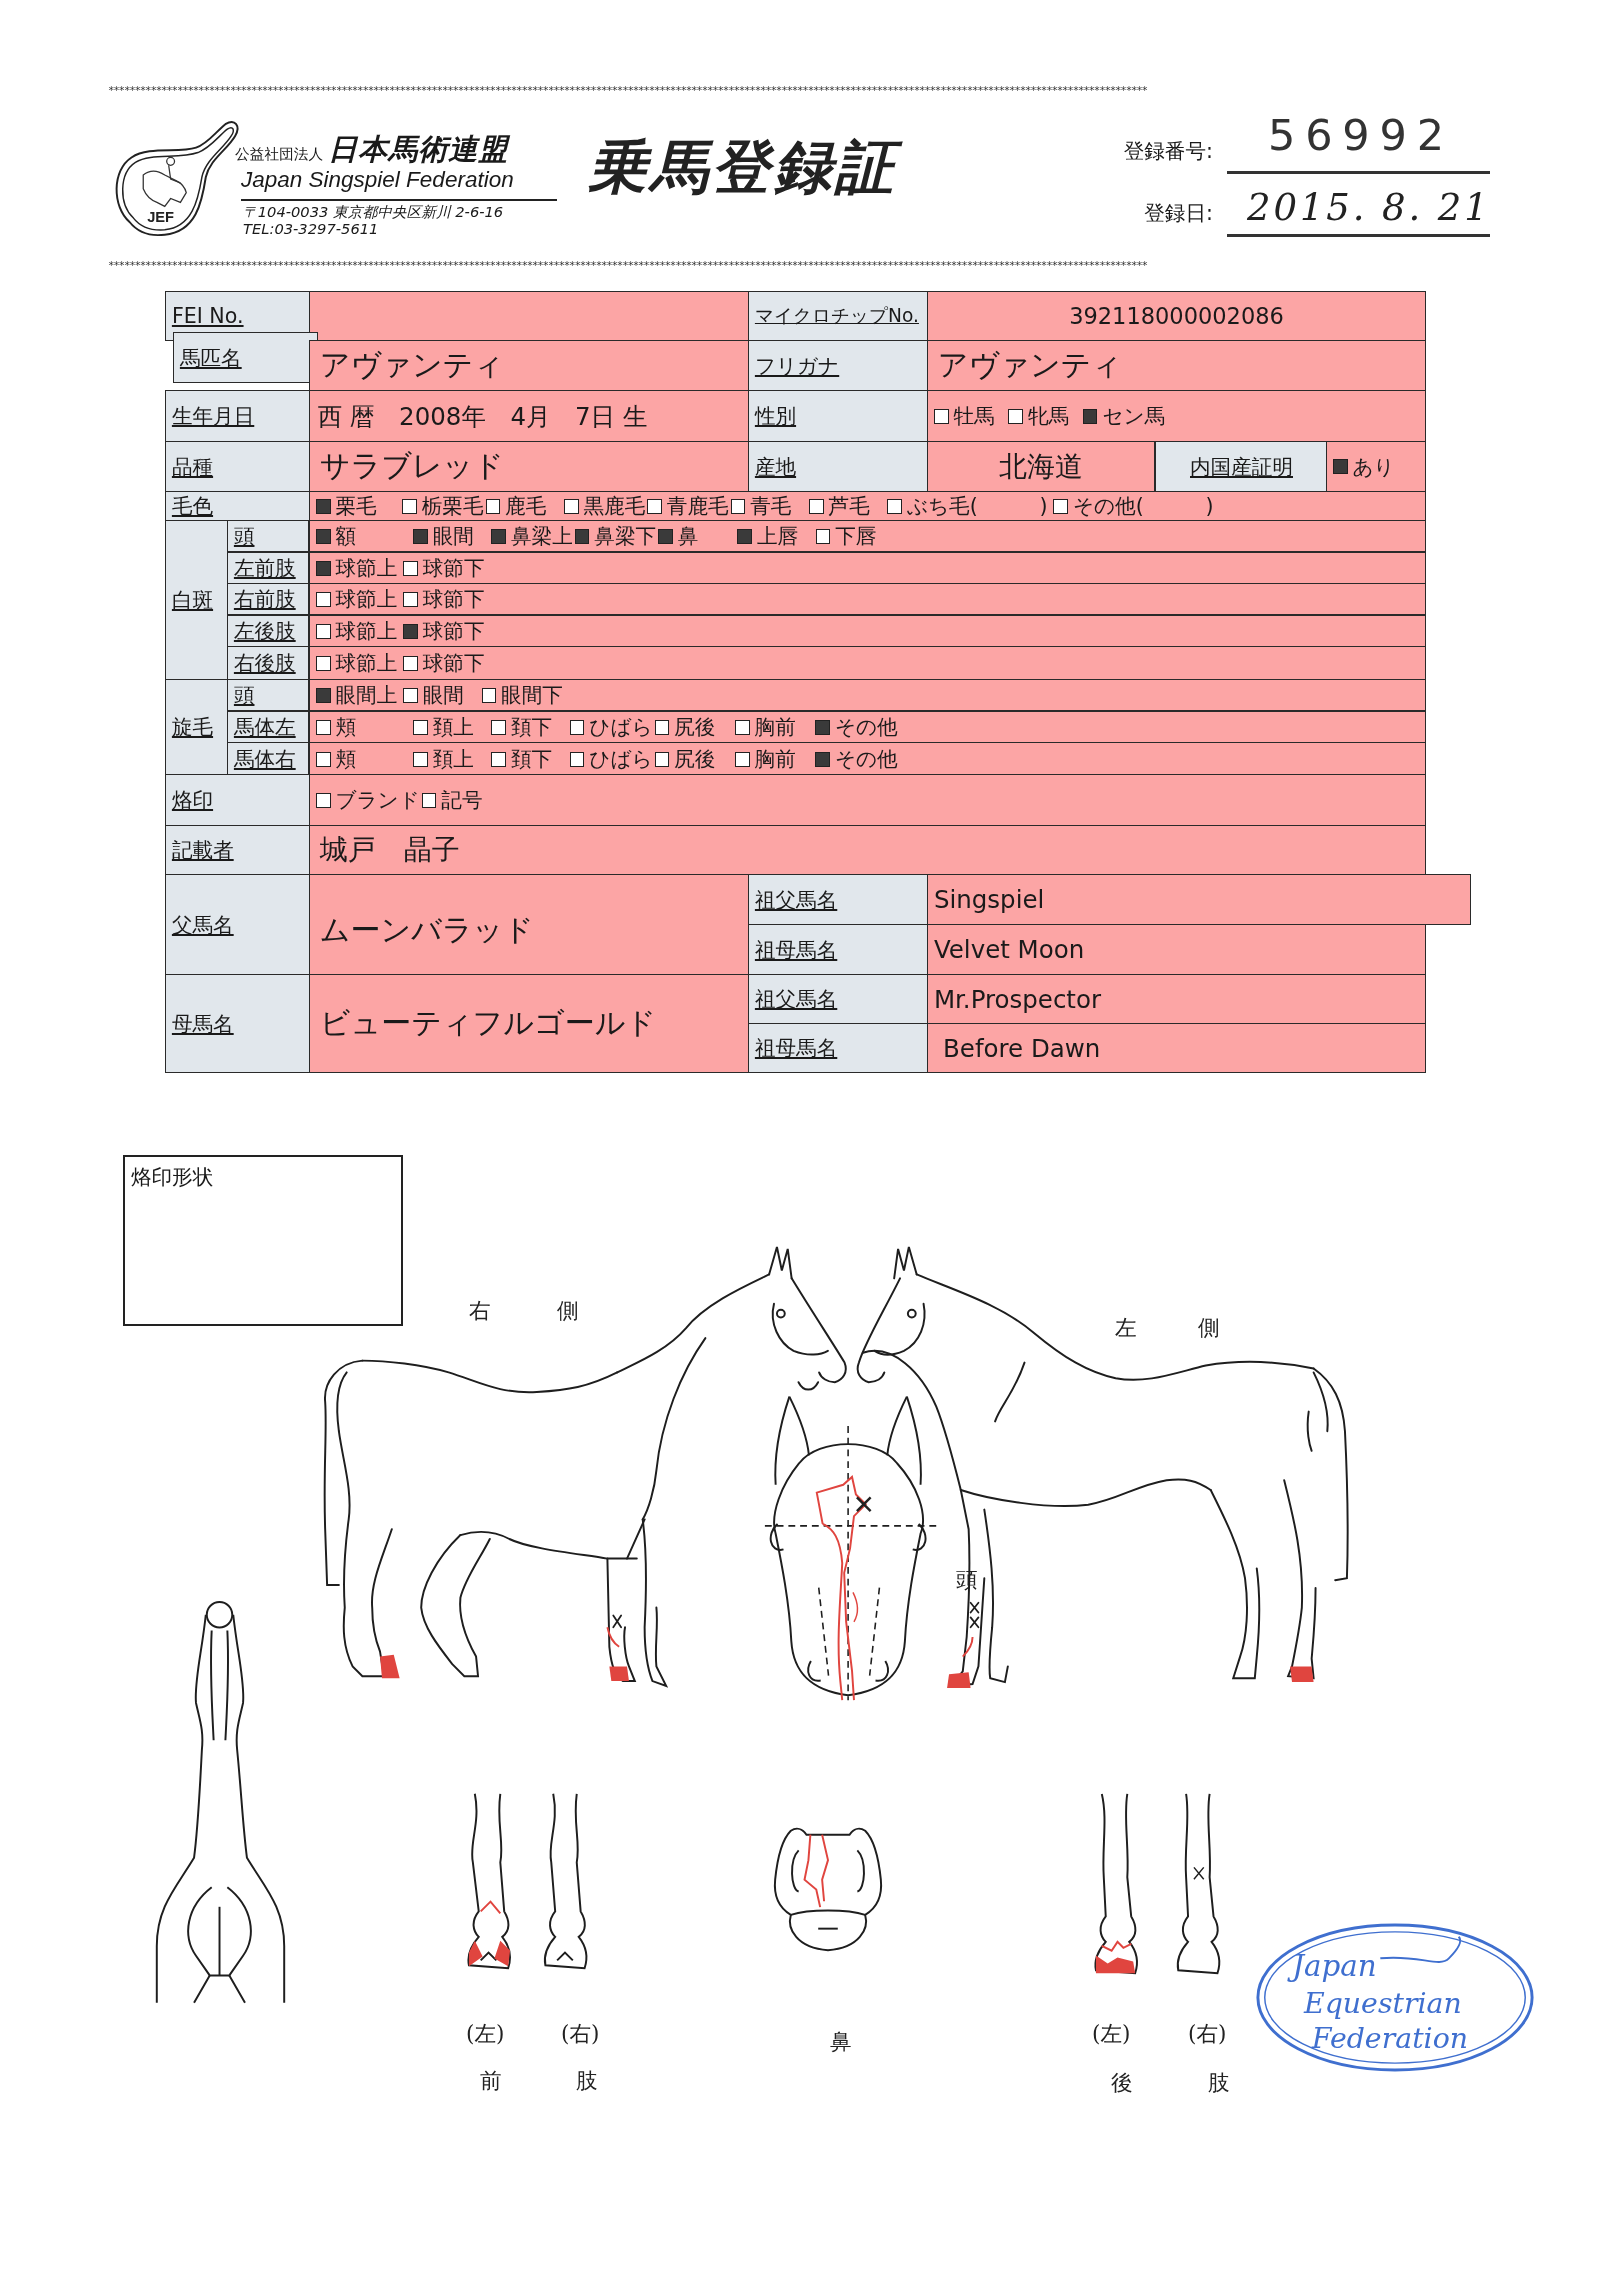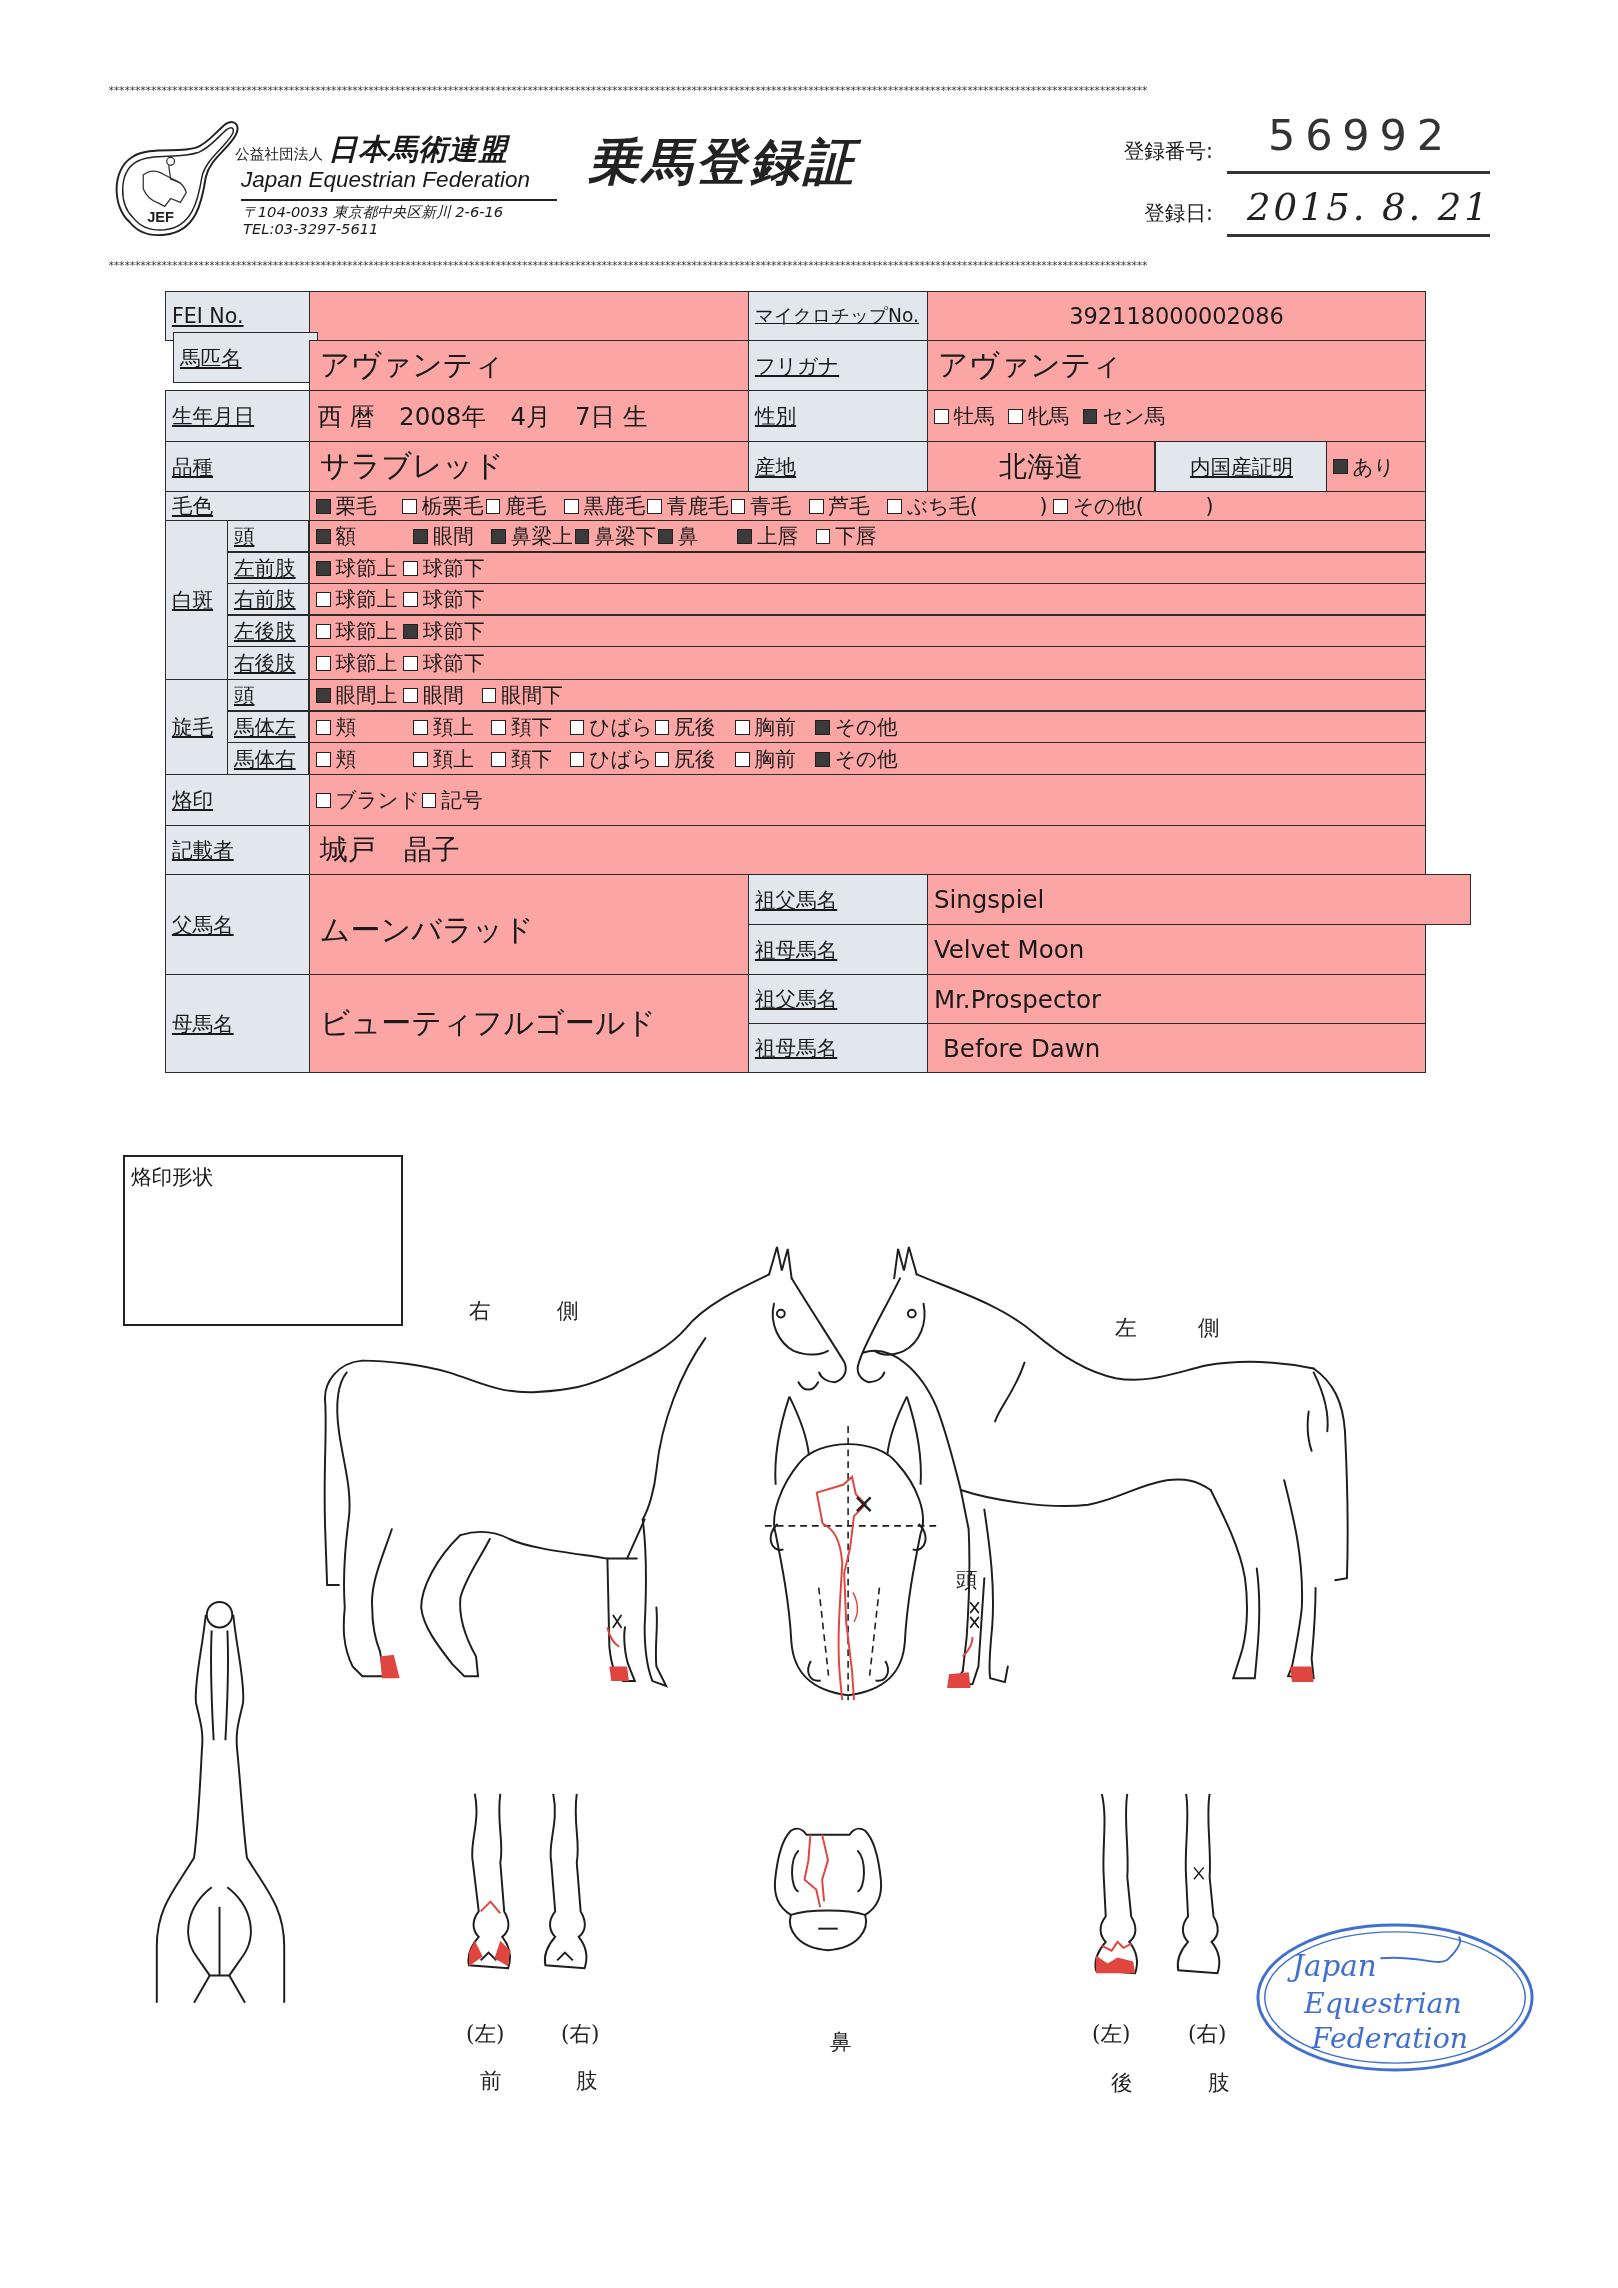--- a/index.html
+++ b/index.html
@@ -7,21 +7,21 @@
          font-family:"DejaVu Sans", "Liberation Sans", sans-serif; color:#1a1a1a; }
   .abs { position:absolute; }
   .stars { position:absolute; left:108px; width:1377px; height:13.7px; overflow:hidden;
            white-space:nowrap; font-family:"DejaVu Sans Mono", monospace; font-size:10.8px;
            letter-spacing:-1.2px; color:#333; line-height:13.7px; }
   
   .org-prefix { font-size:14.7px; }
   .org-name { font-size:29px; font-style:italic; font-weight:bold; letter-spacing:1px; }
   .org-en { font-size:22.5px; font-style:italic; font-family:"Liberation Sans", sans-serif; }
   .org-addr { font-size:14.7px; font-style:italic; line-height:17.6px; }
-  .title { font-size:50px; font-weight:bold; font-style:italic; letter-spacing:3.9px; color:#222; }
+  .title { font-size:58px; font-weight:bold; font-style:italic; letter-spacing:3.9px; color:#222; }
   .reg-label { font-size:20.6px; text-align:right; }
   .reg-value { font-size:43px; letter-spacing:9.8px; color:#333; font-family:"DejaVu Sans", sans-serif; }
   .reg-date { font-size:37px; font-style:italic; color:#222; font-family:"DejaVu Serif", serif; letter-spacing:2.9px; }
   .underline { position:absolute; height:2.9px; background:#333; }
   
   .cell { position:absolute; box-sizing:border-box; border:1.5px solid #2a2a2a; display:flex;
           align-items:center; padding-left:5.9px; font-size:20.6px; overflow:hidden; white-space:nowrap; }
   .lbl { background:#e1e7ec;text-decoration:underline; }
   .val { background:#fca5a5; }
   .big { font-size:30px; padding-left:9.8px; }
@@ -47,21 +47,21 @@
   <text x="38" y="108" font-family="Liberation Sans, sans-serif" font-weight="bold" font-size="15" fill="#222">JEF</text>
   <path d="M34 60 q10 -8 22 0 l12 6 q8 4 10 12 l-6 10 l-10 -4 l-6 8 l-8 -4 q-10 -4 -14 -14 z" fill="none" stroke="#333" stroke-width="1.3"></path>
   <circle cx="62" cy="46" r="4" fill="none" stroke="#333" stroke-width="1.3"></circle>
   <path d="M60 50 l2 14 l10 4" fill="none" stroke="#333" stroke-width="1.3"></path>
 </svg>
 
 <div class="abs" style="left:235px;top:130px;">
   <span class="org-prefix">公益社団法人</span>
   <span class="org-name">日本馬術連盟</span>
 </div>
-<div class="abs org-en" style="left:241px;top:167px;">Japan Equestrian Federation</div>
+<div class="abs org-en" style="left:241px;top:167px;">Japan Singspiel Federation</div>
 <div class="abs" style="left:241px;top:199px;width:316px;height:2px;background:#222;"></div>
 <div class="abs org-addr" style="left:243px;top:203px;">〒104-0033 東京都中央区新川 2-6-16</div>
 <div class="abs org-addr" style="left:243px;top:220px;">TEL:03-3297-5611</div>
 
 <div class="abs title" style="left:588px;top:129px;">乗馬登録証</div>
 
 <div class="abs reg-label" style="left:1088px;top:137px;width:125px;">登録番号:</div>
 <div class="abs reg-value" style="left:1268px;top:110px;">56992</div>
 <div class="underline" style="left:1227px;top:171px;width:263px;"></div>
 

